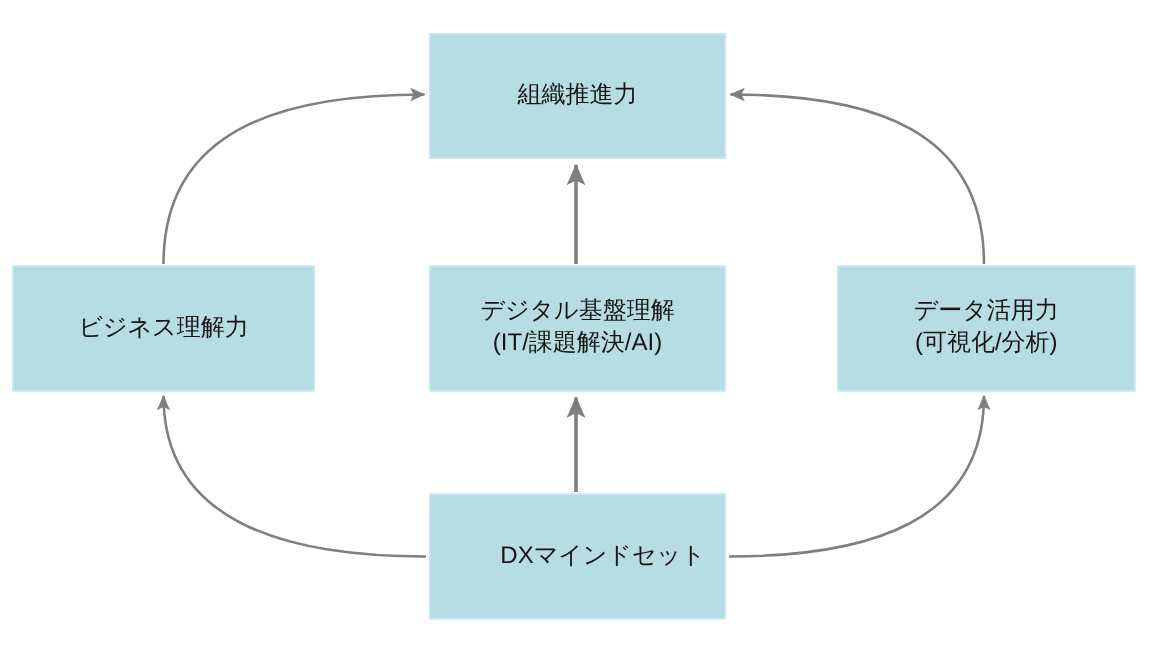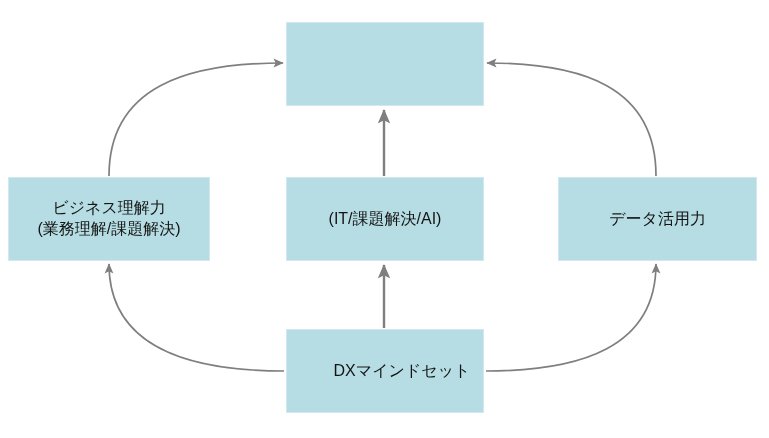--- a/index.html
+++ b/index.html
@@ -71,32 +71,34 @@
     <path d="M 284,371 C 190,371 109,348 109,264" fill="none" stroke="#7f7f7f" stroke-width="1.7" marker-end="url(#arrowhead)"></path>
 
     <path d="M 486,371 C 580,371 656,348 656,264" fill="none" stroke="#7f7f7f" stroke-width="1.7" marker-end="url(#arrowhead)"></path>
 
     <path d="M 384,176 L 384,110" fill="none" stroke="#7f7f7f" stroke-width="2.4" marker-end="url(#arrowhead)"></path>
 
     <path d="M 384,328 L 384,265" fill="none" stroke="#7f7f7f" stroke-width="2.4" marker-end="url(#arrowhead)"></path>
   </svg>
 
   <div id="node-top" class="node-box">
+    <span class="node-title">組織推進力</span>
   </div>
 
   <div id="node-left" class="node-box">
     <span class="node-title">ビジネス理解力</span>
-    <span class="node-sub">(業務理解/課題解決)</span>
   </div>
 
   <div id="node-center" class="node-box">
+    <span class="node-title">デジタル基盤理解</span>
     <span class="node-sub">(IT/課題解決/AI)</span>
   </div>
 
   <div id="node-right" class="node-box">
     <span class="node-title">データ活用力</span>
+    <span class="node-sub">(可視化/分析)</span>
   </div>
 
   <div id="node-bottom" class="node-box">
     <span class="node-title">DXマインドセット</span>
   </div>
 
 </div>
 
 </body></html>

